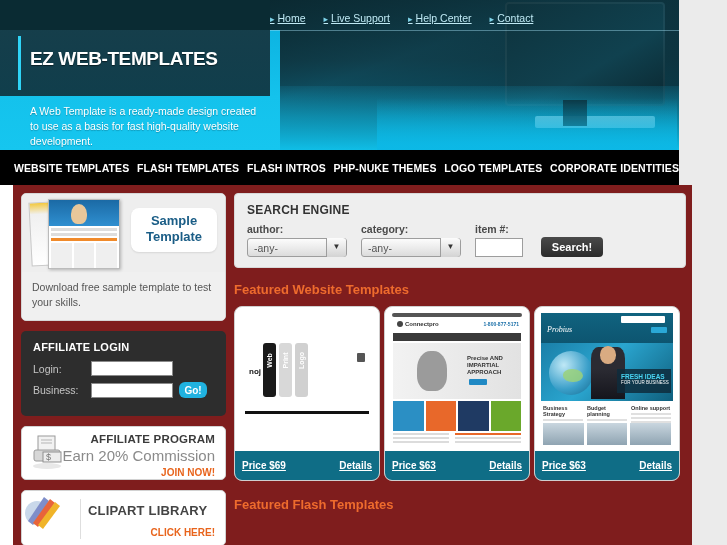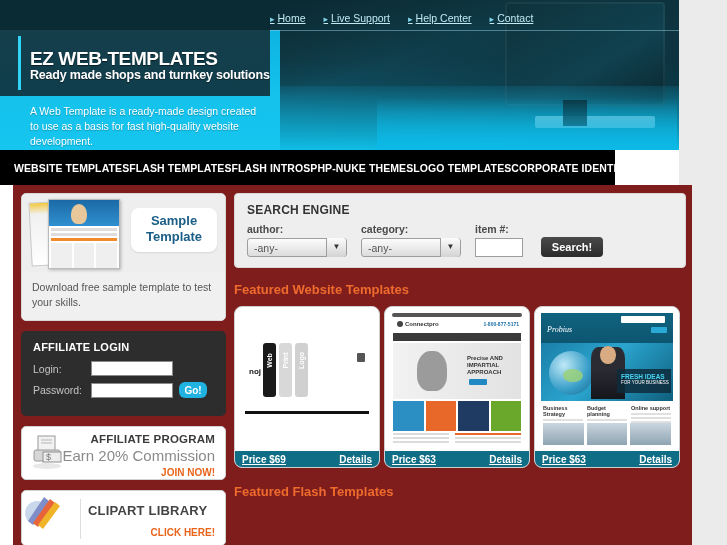--- a/index.html
+++ b/index.html
@@ -117,21 +117,21 @@
   .topnav .arr { color:#7fd4ea; font-size:9px; margin-right:3px; }
   .topnav-line {
     position:absolute; left:270px; top:30px; width:409px; height:1px;
     background: rgba(160,220,240,.45);
     z-index:4;
   }
 
   
   .mainnav {
     position: relative;
-    width: 615px; height: 35px;
+    width: 679px; height: 35px;
     background: #000000;
     display: flex; align-items: center;
   }
   .mainnav a {
     color: #ffffff;
     font-size: 10.5px;
     font-weight: bold;
     letter-spacing: 0.1px;
     text-decoration: none;
     white-space: nowrap;
@@ -353,21 +353,21 @@
     overflow: hidden;
   }
   .card-thumb {
     width: 136px; height: 136px;
     background: #ffffff;
     overflow: hidden;
     position: relative;
   }
   .card-foot {
     margin: 4px -4px 0 -4px;
-    height: 16px;
+    height: 29px;
     background: #0f6d86;
     display:flex; align-items:center; justify-content:space-between;
     padding: 0 7px;
   }
   .card-foot a {
     color:#ffffff; font-size:10px; font-weight:bold; text-decoration:underline;
   }
 
   
   .t1 { background:#ffffff; }
@@ -447,21 +447,20 @@
         <a href="#"><span class="arr">▸</span><span>Home</span></a>
         <a href="#"><span class="arr">▸</span><span>Live Support</span></a>
         <a href="#"><span class="arr">▸</span><span>Help Center</span></a>
         <a href="#"><span class="arr">▸</span><span>Contact</span></a>
       </div>
 
       <div class="blue-band"></div>
       <div class="logo-plate"></div>
       <div class="logo-accent"></div>
       <div class="logo-title">EZ WEB-TEMPLATES</div>
-      <div class="logo-sub">Ready made shops and turnkey solutions</div>
       <div class="hdr-desc">A Web Template is a ready-made design created to use as a basis for fast high-quality website development.</div>
     </div>
 
     <div class="mainnav">
       <a class="n0" href="#">WEBSITE TEMPLATES</a>
       <span class="gap"></span>
       <a href="#">FLASH TEMPLATES</a>
       <span class="gap"></span>
       <a href="#">FLASH INTROS</a>
       <span class="gap"></span>
@@ -502,21 +501,21 @@
           <div class="sample-text">Download free sample template to test your skills.</div>
         </div>
 
         <div class="sb-dark">
           <h3>AFFILIATE LOGIN</h3>
           <div class="frow">
             <label>Login:</label>
             <input type="text" value="" style="">
           </div>
           <div class="frow">
-            <label>Password:</label>
+            <label>Business:</label>
             <input type="password" value="" style="">
             <button class="go-btn">Go!</button>
           </div>
         </div>
 
         <div class="promo">
           <div class="pic">
             <svg width="42" height="40" viewBox="0 0 42 40">
               <rect x="8" y="2" width="17" height="16" fill="#f2f2f2" stroke="#9a9a9a"></rect>
               <line x1="11" y1="6" x2="22" y2="6" stroke="#b5b5b5"></line>

